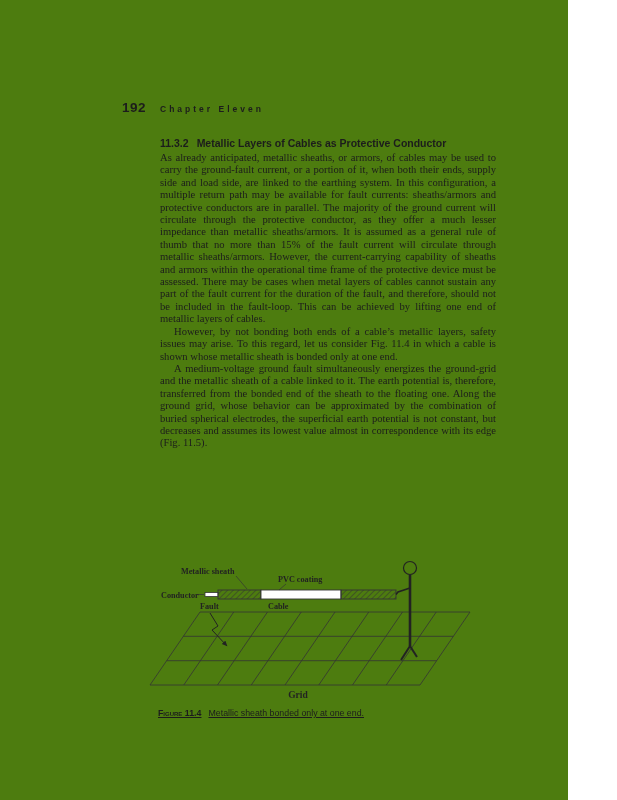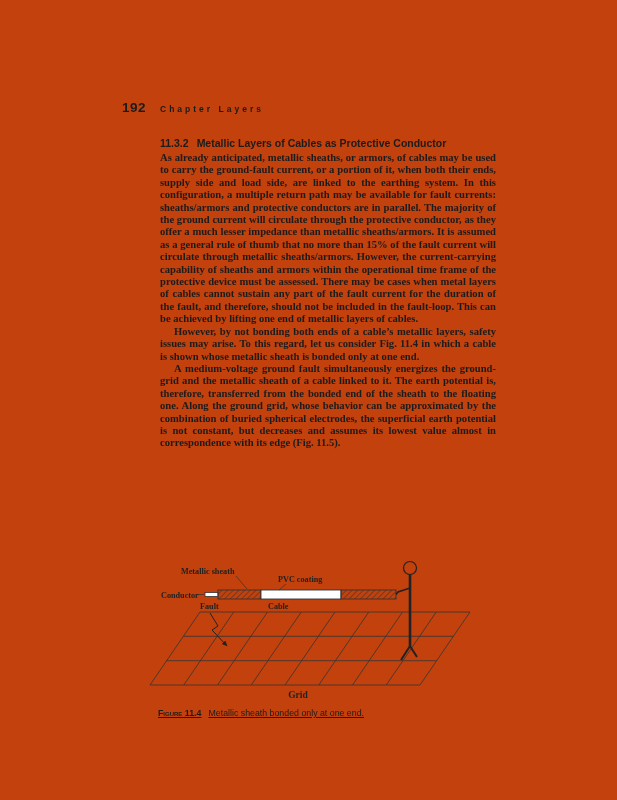--- a/index.html
+++ b/index.html
@@ -1,20 +1,20 @@
 <!DOCTYPE html>
 <html><head>
 <meta charset="utf-8">
 <style>
   html, body { margin: 0; padding: 0; background: #ffffff; }
   .page {
     position: relative;
-    width: 617px;
+    width: 568px;
     height: 800px;
-    background: #c2410c;
+    background: #4d7c0f;
     overflow: hidden;
     font-family: "Liberation Serif", serif;
     color: #1c1c1c;
   }
 
   
   .running-head {
     position: absolute;
     top: 100px;
     left: 122px;
@@ -49,21 +49,20 @@
 
   
   .body-text {
     position: absolute;
     top: 152px;
     left: 160px;
     width: 336px;
     font-size: 10.6px;
     line-height: 12.4px;
     text-align: justify;
-    font-weight: bold;
   }
   .body-text p { margin: 0; padding: 0; }
   .body-text p.indent { text-indent: 14px; }
 
   
   .figure-area {
     position: absolute;
     top: 556px;
     left: 148px;
     width: 340px;
@@ -95,21 +94,21 @@
     margin-right: 7px;
   }
 </style>
 </head>
 <body>
 
 <div class="page">
 
   <div class="running-head">
     <span class="page-num">192</span>
-    <span class="chapter-title">Chapter Layers</span>
+    <span class="chapter-title">Chapter Eleven</span>
   </div>
 
   <div class="section-heading">
     <span class="sec-num">11.3.2</span><span>Metallic Layers of Cables as Protective Conductor</span>
   </div>
 
   <div class="body-text">
     <p class="para">As already anticipated, metallic sheaths, or armors, of cables may be used to carry the ground-fault current, or a portion of it, when both their ends, supply side and load side, are linked to the earthing system. In this configuration, a multiple return path may be available for fault currents: sheaths/armors and protective conductors are in parallel. The majority of the ground current will circulate through the protective conductor, as they offer a much lesser impedance than metallic sheaths/armors. It is assumed as a general rule of thumb that no more than 15% of the fault current will circulate through metallic sheaths/armors. However, the current-carrying capability of sheaths and armors within the operational time frame of the protective device must be assessed. There may be cases when metal layers of cables cannot sustain any part of the fault current for the duration of the fault, and therefore, should not be included in the fault-loop. This can be achieved by lifting one end of metallic layers of cables.</p>
     <p class="para indent">However, by not bonding both ends of a cable’s metallic layers, safety issues may arise. To this regard, let us consider Fig. 11.4 in which a cable is shown whose metallic sheath is bonded only at one end.</p>
     <p class="para indent">A medium-voltage ground fault simultaneously energizes the ground-grid and the metallic sheath of a cable linked to it. The earth potential is, therefore, transferred from the bonded end of the sheath to the floating one. Along the ground grid, whose behavior can be approximated by the combination of buried spherical electrodes, the superficial earth potential is not constant, but decreases and assumes its lowest value almost in correspondence with its edge (Fig. 11.5).</p>

